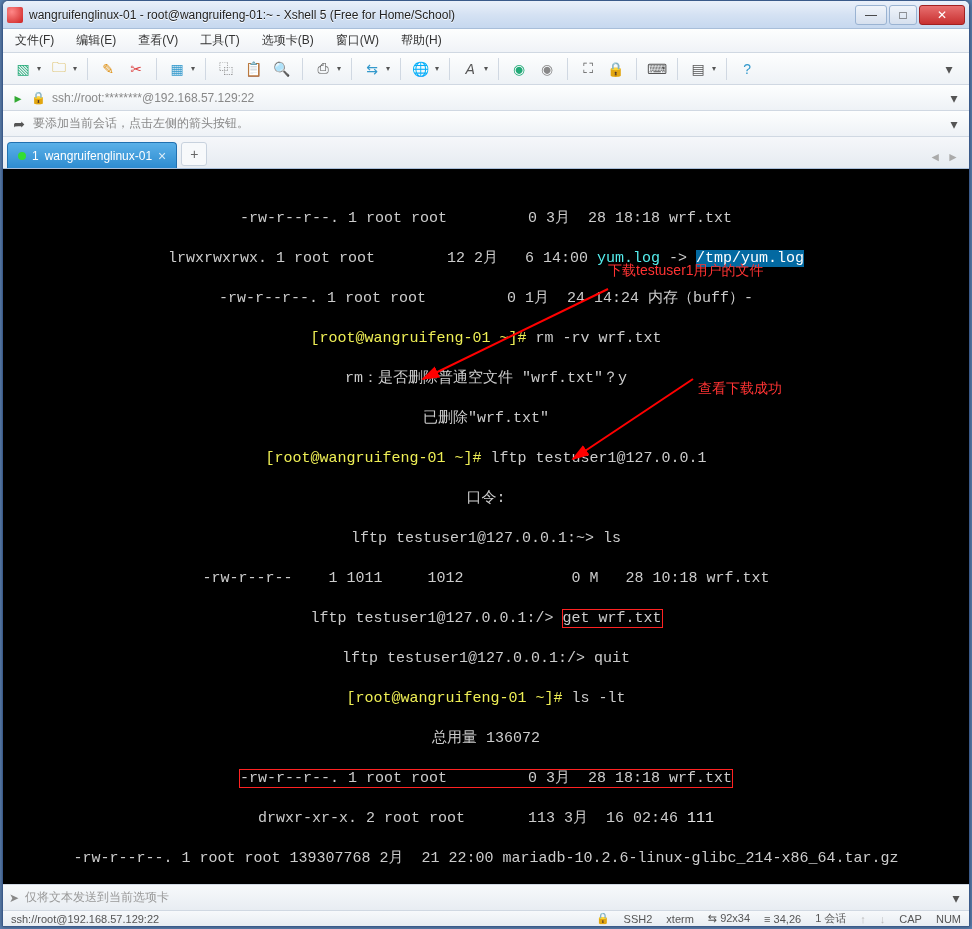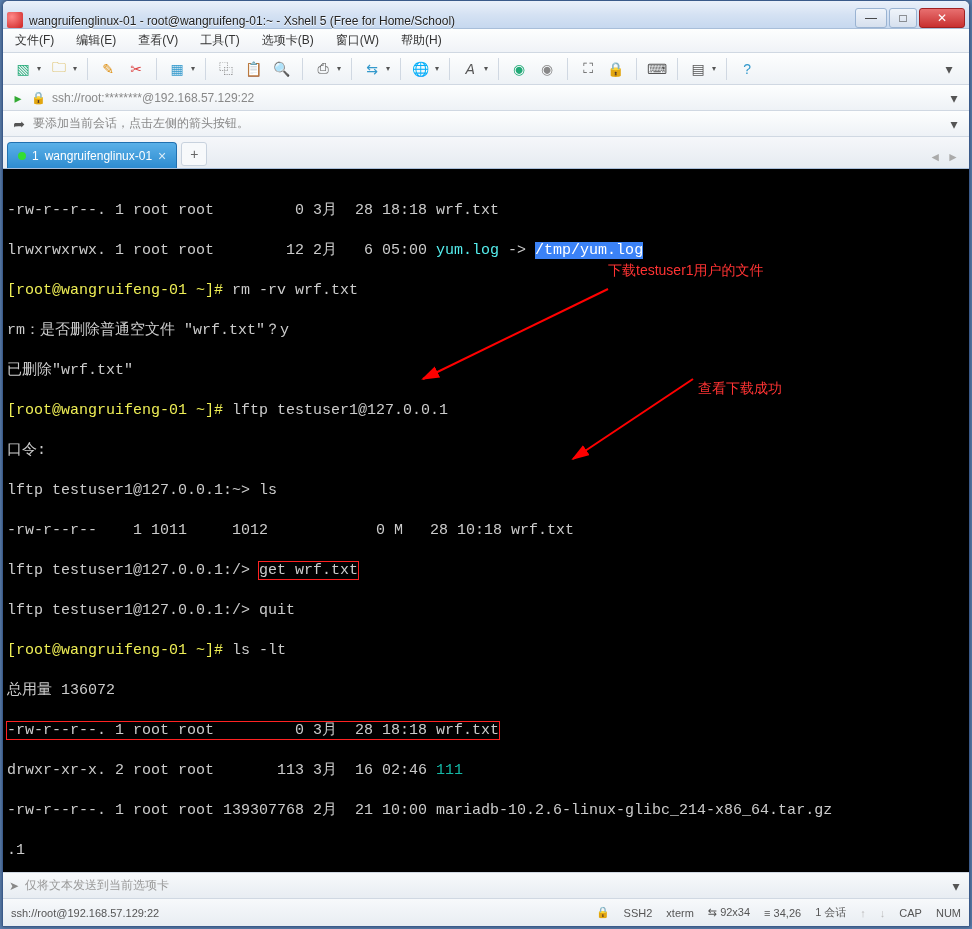--- a/index.html
+++ b/index.html
@@ -21,21 +21,21 @@
   box-shadow: 0 0 4px rgba(0,0,0,0.4);
   display: flex;
   flex-direction: column;
 }
 .titlebar {
   height: 28px;
   background: linear-gradient(to bottom, #eaf0fa 0%, #d5e2f3 50%, #c6d8ef 100%);
   border-bottom: 1px solid #a8bed9;
   border-radius: 6px 6px 0 0;
   display: flex;
-  align-items: flex-end;
+  align-items: center;
   padding: 0 4px;
 }
 .titlebar-icon {
   width: 16px; height: 16px;
   background: radial-gradient(circle at 30% 30%, #f88, #c22);
   border-radius: 2px;
   margin-right: 6px;
 }
 .titlebar-text { flex: 1; color: #222; font-size: 12px; text-shadow: 0 1px 0 #fff; }
 .win-controls { display: flex; gap: 2px; }
@@ -139,49 +139,50 @@
 }
 .tab-nav { margin-left: auto; display: flex; gap: 6px; padding-right: 6px; padding-bottom: 4px; color: #aaa; }
 
 .terminal {
   flex: 1;
   background: #000;
   color: #ccc;
   font-family: "Consolas", "Courier New", monospace;
   font-size: 15px;
   line-height: 20px;
-  padding: 12px 4px;
+  padding: 20px 4px;
   overflow: hidden;
   position: relative;
   white-space: pre;
+  text-align: center;
 }
 .term-line { white-space: pre; }
 .c-cyan { color: #5ee; }
 .c-yellow { color: #ee5; }
-.c-redbg { background: #3b82f6; color: #fff; }
-.c-blue { color: #14b8a6; }
+.c-redbg { background: #0369a1; color: #fff; }
+.c-blue { color: #e5e5e5; }
 .redbox { outline: 1px solid #f22; }
 
 .overlay { position: absolute; pointer-events: none; }
 .arrow-line { stroke: #f00; stroke-width: 2; fill: none; }
 .arrow-head { fill: #f00; }
 .overlay-text { color: #f33; font-family: "Microsoft YaHei", sans-serif; font-size: 14px; position: absolute; white-space: nowrap; }
 
 .send-bar {
   height: 26px;
   background: linear-gradient(to bottom, #f7f9fb, #e8edf2);
   border-top: 1px solid #d0d8e2;
   display: flex; align-items: center;
   padding: 0 6px; color: #999;
   gap: 6px;
 }
 .send-icon { color: #888; }
 
 .statusbar {
-  height: 28px;
+  height: 16px;
   background: linear-gradient(to bottom, #f7f9fb, #e8edf2);
   border-top: 1px solid #d0d8e2;
   display: flex; align-items: center;
   padding: 0 8px;
   font-size: 11px; color: #555;
   gap: 18px;
 }
 .status-right { margin-left: auto; display: flex; gap: 14px; align-items: center; }
 .status-sep { color: #bbb; }
 </style>
@@ -277,35 +278,36 @@
     </div>
     <div class="tab-add">+</div>
     <div class="tab-nav">
       <span>◄</span>
       <span>►</span>
     </div>
   </div>
 
   <div class="terminal">
 <div class="term-line"><span>-rw-r--r--. 1 root root         0 3月  28 18:18 wrf.txt</span></div>
-<div class="term-line"><span>lrwxrwxrwx. 1 root root        12 2月   6 05:00 </span><span class="c-cyan">yum.log</span><span> -&gt; </span><span class="c-redbg">/tmp/yum.log</span></div>
+<div class="term-line"><span>lrwxrwxrwx. 1 root root        12 2月   6 14:00 </span><span class="c-cyan">yum.log</span><span> -&gt; </span><span class="c-redbg">/tmp/yum.log</span></div>
+<div class="term-line"><span>-rw-r--r--. 1 root root         0 1月  24 14:24 内存（buff）-</span></div>
 <div class="term-line"><span class="c-yellow">[root@wangruifeng-01 ~]# </span><span>rm -rv wrf.txt</span></div>
 <div class="term-line"><span>rm：是否删除普通空文件 "wrf.txt"？y</span></div>
 <div class="term-line"><span>已删除"wrf.txt"</span></div>
 <div class="term-line"><span class="c-yellow">[root@wangruifeng-01 ~]# </span><span>lftp testuser1@127.0.0.1</span></div>
 <div class="term-line"><span>口令:</span></div>
 <div class="term-line"><span>lftp testuser1@127.0.0.1:~&gt; ls</span></div>
 <div class="term-line"><span>-rw-r--r--    1 1011     1012            0 M   28 10:18 wrf.txt</span></div>
 <div class="term-line"><span>lftp testuser1@127.0.0.1:/&gt; </span><span class="redbox">get wrf.txt</span></div>
 <div class="term-line"><span>lftp testuser1@127.0.0.1:/&gt; quit</span></div>
 <div class="term-line"><span class="c-yellow">[root@wangruifeng-01 ~]# </span><span>ls -lt</span></div>
 <div class="term-line"><span>总用量 136072</span></div>
 <div class="term-line"><span class="redbox">-rw-r--r--. 1 root root         0 3月  28 18:18 wrf.txt</span></div>
 <div class="term-line"><span>drwxr-xr-x. 2 root root       113 3月  16 02:46 </span><span class="c-blue">111</span></div>
-<div class="term-line"><span>-rw-r--r--. 1 root root 139307768 2月  21 10:00 mariadb-10.2.6-linux-glibc_214-x86_64.tar.gz</span></div>
+<div class="term-line"><span>-rw-r--r--. 1 root root 139307768 2月  21 22:00 mariadb-10.2.6-linux-glibc_214-x86_64.tar.gz</span></div>
 <div class="term-line"><span>.1</span></div>
 
 
 
 
 
 
 
 
 

